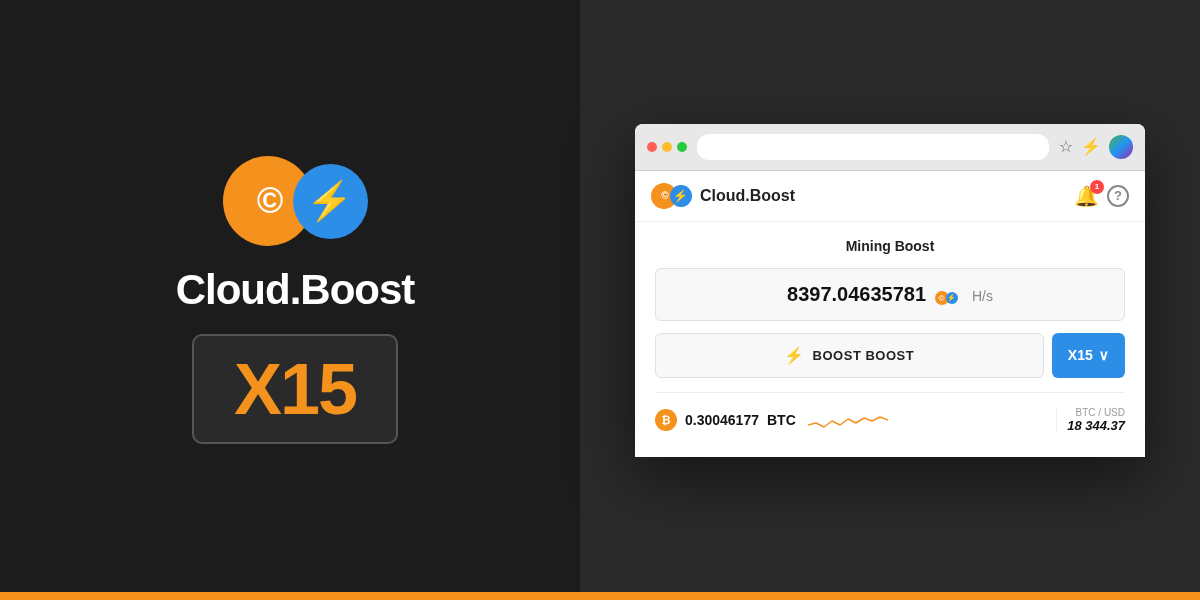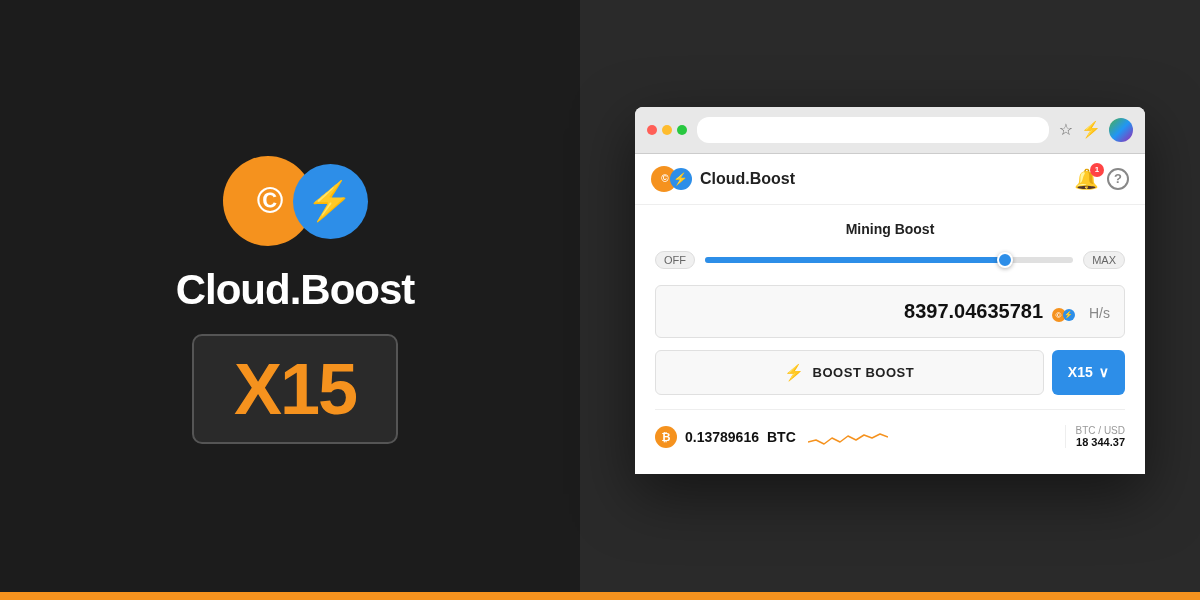--- a/index.html
+++ b/index.html
@@ -373,21 +373,21 @@
       border-radius: 50%;
       border: 2px solid white;
       box-shadow: 0 1px 4px rgba(0,0,0,0.3);
     }
 
     .hashrate-box {
       background: #f8f8f8;
       border: 1px solid #e0e0e0;
       border-radius: 6px;
       padding: 14px;
-      text-align: right;
+      text-align: center;
       margin-bottom: 12px;
     }
 
     .hashrate-value {
       font-size: 20px;
       font-weight: 700;
       color: #111;
     }
 
     .hashrate-unit {
@@ -485,23 +485,24 @@
       border-left: 1px solid #eee;
       padding-left: 10px;
     }
 
     .btc-usd-label {
       font-size: 10px;
       color: #999;
     }
 
     .btc-usd-value {
-      font-size: 11px;
+      font-size: 13px;
       font-weight: 700;
       color: #111;
+      font-style: italic;
     }
 
     
     .btc1 { top: 10px; left: 620px; width: 60px; height: 60px; font-size: 24px; }
     .btc2 { top: 0px; left: 840px; width: 80px; height: 80px; font-size: 32px; }
     .btc3 { top: 5px; right: 10px; width: 65px; height: 65px; font-size: 26px; }
     .btc4 { top: 200px; left: 590px; width: 55px; height: 55px; font-size: 22px; }
     .btc5 { top: 280px; left: 480px; width: 55px; height: 55px; font-size: 22px; }
     .btc6 { bottom: 110px; left: 480px; width: 70px; height: 70px; font-size: 28px; }
     .btc7 { top: 240px; right: 5px; width: 75px; height: 75px; font-size: 30px; }
@@ -596,29 +597,20 @@
             🔔
             <span class="bell-badge">1</span>
           </div>
           <div class="question-icon">?</div>
         </div>
       </div>
 
       <div class="mining-section">
         <div class="mining-title">Mining Boost</div>
 
-        <div class="speed-slider-container">
-          <span class="slider-label">OFF</span>
-          <div class="slider-track">
-            <div class="slider-fill">
-              <div class="slider-thumb"></div>
-            </div>
-          </div>
-          <span class="slider-label">MAX</span>
-        </div>
 
         <div class="hashrate-box">
           <span class="hashrate-value">8397.04635781</span>
           <span class="hashrate-icon">
             <span style="display:inline-flex;align-items:center;gap:0;">
               <span style="width:14px;height:14px;background:#f5921e;border-radius:50%;display:inline-flex;align-items:center;justify-content:center;font-size:8px;color:white;font-weight:900;">©</span>
               <span style="width:12px;height:12px;background:#2d8ee8;border-radius:50%;display:inline-flex;align-items:center;justify-content:center;font-size:7px;color:white;margin-left:-3px;">⚡</span>
             </span>
           </span>
           <span class="hashrate-unit">H/s</span>
@@ -631,21 +623,21 @@
           </div>
           <button class="x15-btn">
             <span>X15</span>
             <span>∨</span>
           </button>
         </div>
 
         <div class="btc-row">
           <div class="btc-amount">
             <div class="btc-orange-circle">₿</div>
-            <span>0.13789616</span>
+            <span>0.30046177</span>
             <span>BTC</span>
           </div>
           <div class="sparkline">
             <svg class="sparkline-svg" viewBox="0 0 80 30">
               <polyline points="0,22 8,20 16,24 24,18 32,22 40,16 48,20 56,15 64,18 72,14 80,17" fill="none" stroke="#f5921e" stroke-width="1.5" stroke-linejoin="round"></polyline>
             </svg>
           </div>
           <div class="btc-usd-box">
             <div class="btc-usd-label">BTC / USD</div>
             <div class="btc-usd-value">18 344.37</div>

